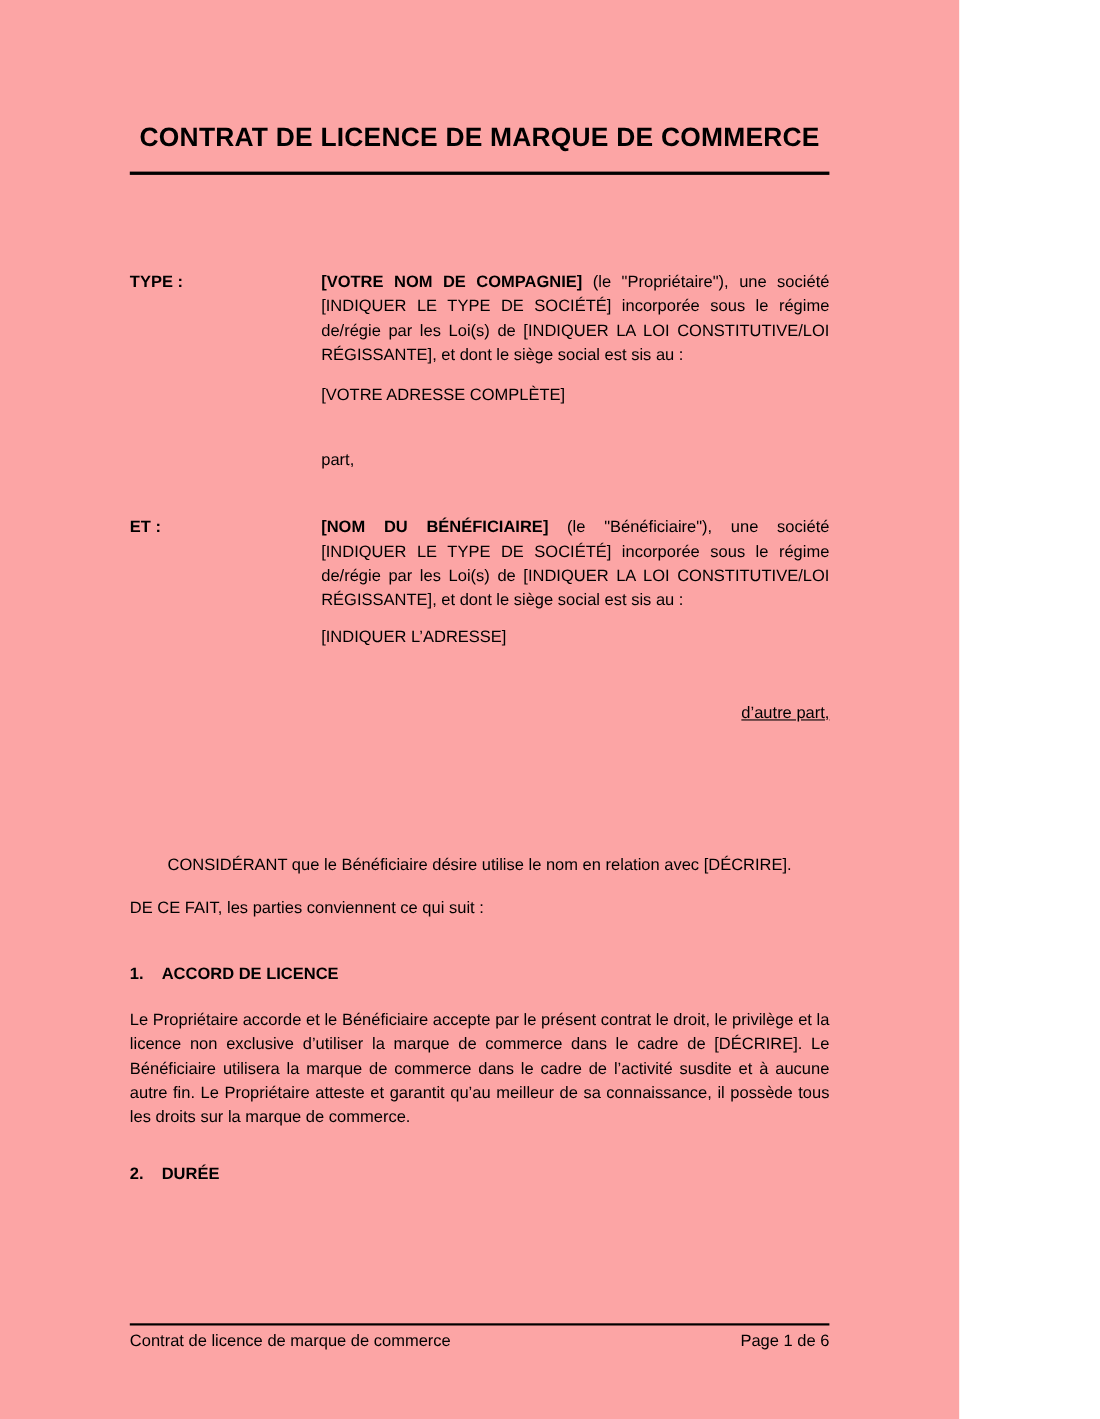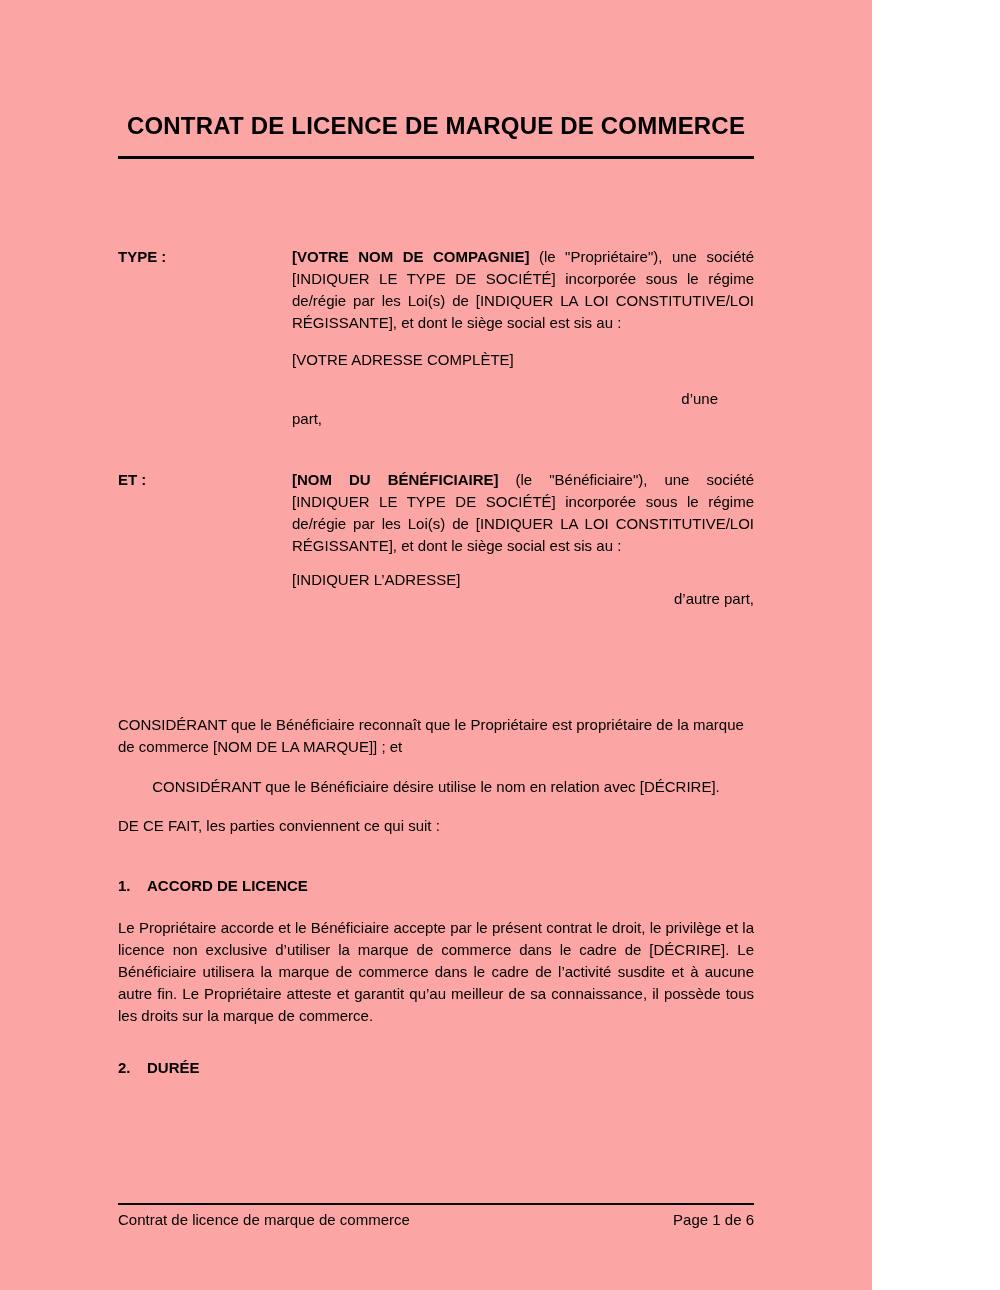--- a/index.html
+++ b/index.html
@@ -84,34 +84,32 @@
   <div class="abs rule rule-title" style="top:156px;"></div>
 
 
   <div class="abs body-text party-row" style="top:246px;">
     <div class="party-label">TYPE :</div>
     <div class="party-body"><span class="lead">[VOTRE NOM DE COMPAGNIE]</span><span> (le "Propriétaire"), une société [INDIQUER LE TYPE DE SOCIÉTÉ] incorporée sous le régime de/régie par les Loi(s) de [INDIQUER LA LOI CONSTITUTIVE/LOI RÉGISSANTE], et dont le siège social est sis au :</span></div>
   </div>
 
   <div class="abs body-text addr" style="top:349px;">[VOTRE ADRESSE COMPLÈTE]</div>
 
-  <div class="abs body-text dune align-right" style="top:388px;">d’une</div>
 
   <div class="abs body-text part-wrap" style="top:408px;">part,</div>
 
   <div class="abs body-text party-row" style="top:469px;">
     <div class="party-label">ET :</div>
     <div class="party-body"><span class="lead">[NOM DU BÉNÉFICIAIRE]</span><span> (le "Bénéficiaire"), une société [INDIQUER LE TYPE DE SOCIÉTÉ] incorporée sous le régime de/régie par les Loi(s) de [INDIQUER LA LOI CONSTITUTIVE/LOI RÉGISSANTE], et dont le siège social est sis au :</span></div>
   </div>
 
   <div class="abs body-text addr" style="top:569px;">[INDIQUER L’ADRESSE]</div>
 
-  <div class="abs body-text dautre align-right" style="top:588px;">d’autre part,</div>
+  <div class="abs body-text dautre align-right" style="top:638px;text-decoration:underline;">d’autre part,</div>
 
-  <div class="abs body-text recital" style="top:714px;">CONSIDÉRANT que le Bénéficiaire reconnaît que le Propriétaire est propriétaire de la marque de commerce [NOM DE LA MARQUE]] ; et</div>
 
   <div class="abs body-text recital" style="top:776px;text-align:center;">CONSIDÉRANT que le Bénéficiaire désire utilise le nom en relation avec [DÉCRIRE].</div>
 
   <div class="abs body-text recital" style="top:815px;">DE CE FAIT, les parties conviennent ce qui suit :</div>
 
   <div class="abs section-heading" style="top:875px;">
     <span class="section-number">1.</span>
     <span>ACCORD DE LICENCE</span>
   </div>
 

